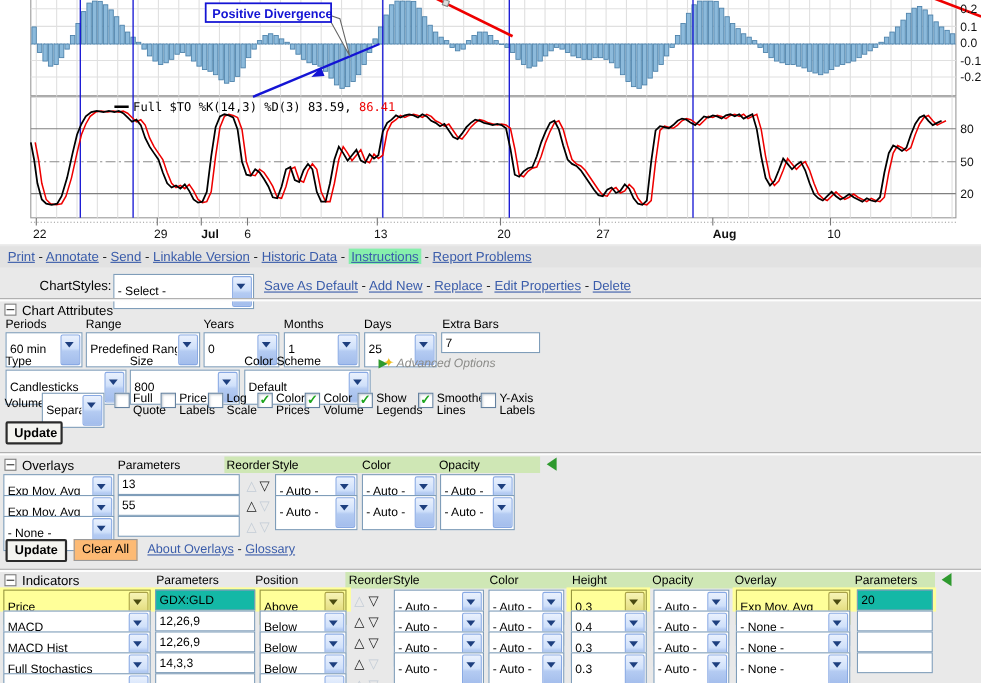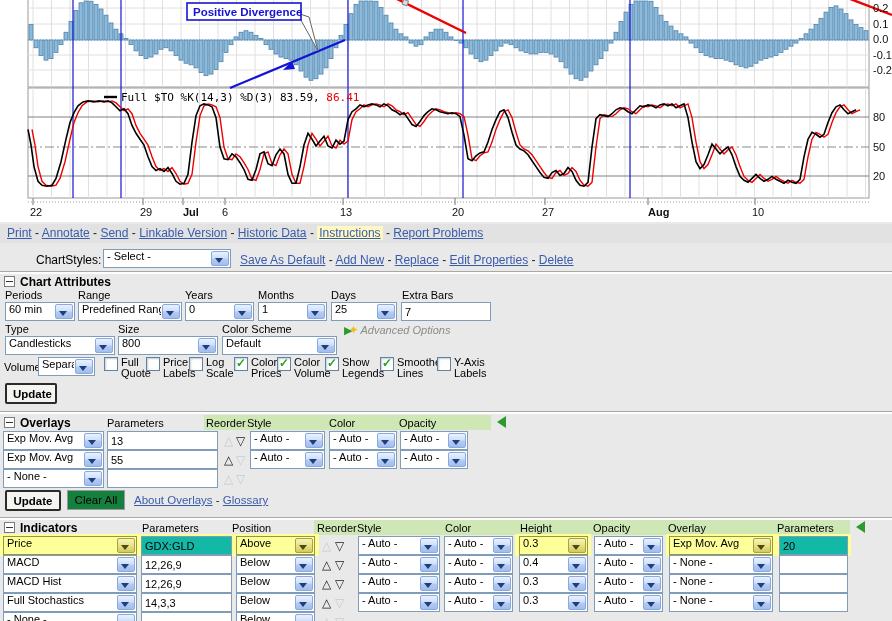--- a/index.html
+++ b/index.html
@@ -6,56 +6,56 @@
   body{width:892px;height:621px;overflow:hidden;background:#e9e9e9;
        font-family:"Liberation Sans",sans-serif;font-size:11px;color:#000;position:relative}
   .abs{position:absolute}
   a,.lnk{color:#3a5caa;text-decoration:underline;cursor:pointer}
   .sep{color:#222}
   
   #chart-wrap{left:0;top:0;width:892px;height:222px;background:#fff}
   
   #links-bar{left:0;top:224px;width:892px;height:19px;background:#e2e2e2;line-height:19px;
              padding-left:7px;font-size:12px;box-sizing:border-box}
-  .hl-yellow{background:#fef9c3;padding:0 2px}
+  .hl-yellow{background:#86efac;padding:0 2px}
   
-  .sel{position:absolute;display:flex;align-items:flex-start;height:19px;background:#fff;
+  .sel{position:absolute;display:flex;align-items:center;height:32px;background:#fff;
        border:1px solid #7f9db9;box-sizing:border-box;cursor:default}
   .sel .sel-t{flex:1;padding:0 3px;white-space:nowrap;overflow:hidden;font-size:11px}
   .sel .sel-a{width:16px;align-self:stretch;margin:1px;position:relative;border-radius:2px;
        background:linear-gradient(180deg,#eaf1fd 0%,#cfe0fa 45%,#b4cbf2 55%,#a3bdec 100%);
        border:1px solid #88a9e4}
   .sel .sel-a::after{content:"";position:absolute;left:3px;top:6px;
        border:4px solid transparent;border-top:5px solid #1d3f7f;border-bottom:none}
   .sel.ylw{background:#ffff99;border-color:#97973f}
   .sel.ylw .sel-a{background:linear-gradient(180deg,#f7f4b6 0%,#e8e28a 50%,#d2ca60 100%);border-color:#a8a148}
   .sel.ylw .sel-a::after{border-top-color:#4a4a10}
   input.txt{position:absolute;border:1px solid #7f9db9;height:19px;box-sizing:border-box;
        font-family:"Liberation Sans",sans-serif;font-size:11px;padding:0 3px;background:#fff}
   input.txt.ylw{background:#14b8a6}
   .lbl{position:absolute;font-size:11px;white-space:nowrap}
-  .hdr{position:absolute;font-weight:bold;font-size:12px;white-space:nowrap}
+  .hdr{position:absolute;font-weight:normal;font-size:12px;white-space:nowrap}
   .boxicon{display:inline-block;width:9px;height:9px;border:1px solid #7a7a7a;background:#fff;
        vertical-align:-1px;margin-right:5px;position:relative}
   .boxicon::after{content:"";position:absolute;left:1px;right:1px;top:4px;height:1px;background:#333}
   .divider{position:absolute;left:0;width:892px;height:2px;border-top:1px solid #a8a8a8;background:#fdfdfd}
   .greenband{position:absolute;height:15px;background:#cfe7b5}
   .greentri{position:absolute;width:0;height:0;border:6px solid transparent;
        border-right:9px solid #2e9a2e;border-left:none}
   .colhdr{position:absolute;font-size:11px;white-space:nowrap}
   
   .cb{position:absolute;width:12px;height:12px;background:#fff;border:1px solid #64819f;
       box-shadow:inset 1px 1px 2px rgba(90,110,130,.35)}
   .cb.checked::after{content:"\2713";position:absolute;left:1px;top:-2px;color:#1ea51e;
       font-weight:bold;font-size:12px}
   .cblabel{position:absolute;font-size:11px;line-height:11px;white-space:nowrap}
   
   .btn-default{position:absolute;background:#f4f4f0;border:2px solid #2b2b2b;border-radius:2px;
       font-weight:bold;font-size:11.5px;font-family:Liberation Sans, sans-serif;height:21px;cursor:pointer}
-  .btn-plain{position:absolute;background:#15803d;border:1px solid #9a9a9a;font-size:11.5px;
+  .btn-plain{position:absolute;background:#fdba74;border:1px solid #9a9a9a;font-size:11.5px;
       font-family:"Liberation Sans",sans-serif;height:20px;cursor:pointer}
   
   .tri{position:absolute;font-size:12px;line-height:12px;cursor:pointer}
   .tri.on{color:#1c1c1c}
   .tri.off{color:#c3ccd6;cursor:default}
   .hlband{position:absolute;background:#ffff99}
   .advopt{position:absolute;font-size:11px;color:#8b8b88;font-style:italic;white-space:nowrap}
   .advopt .play{color:#2e9a2e;font-style:normal;font-size:11px}
   .advopt .star{color:#eebe1e;font-style:normal;font-size:12px;margin-left:-4px;margin-right:2px}
 </style>

